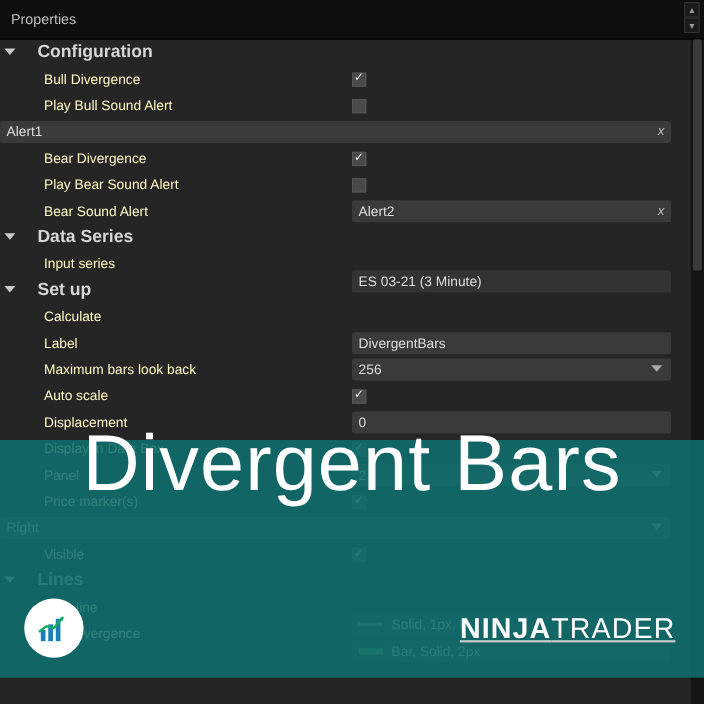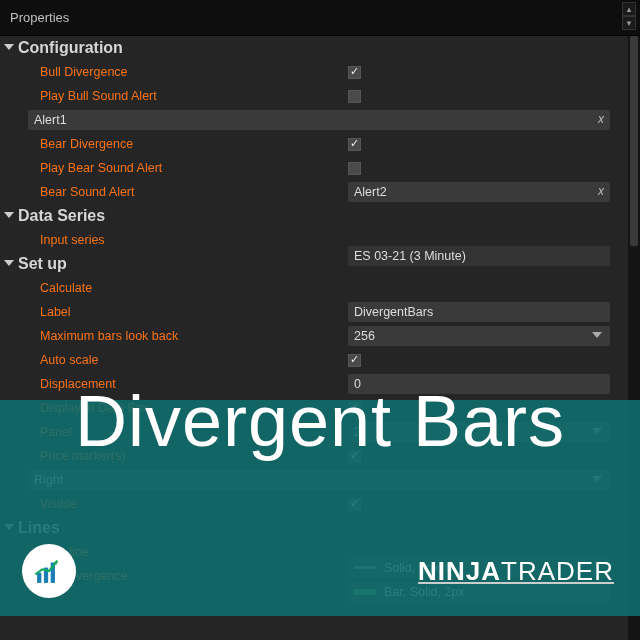--- a/index.html
+++ b/index.html
@@ -10,24 +10,24 @@
   .titlebar { height: 36px; background: #0e0e0e; display: flex; align-items: center; padding: 0 10px; font-size: 13px; color: #bfbfbf; position: relative; border-bottom: 1px solid #000; text-align: center; }
   .titlebar .arrows { position:absolute; right:4px; top:2px; display:flex; flex-direction:column; gap:0; }
   .titlebar .arrow-btn { width:14px; height:14px; background:#1a1a1a; display:flex; align-items:center; justify-content:center; font-size:9px; color:#999; cursor:pointer; border:1px solid #333; }
 
   
   .grid { position:absolute; top:36px; left:0; right:12px; bottom:0; overflow:hidden; }
   .track { position:absolute; top:36px; right:0; width:12px; bottom:0; background:#141414; }
   .thumb { position:absolute; top:0; left:2px; width:8px; height:210px; background:#3a3a3a; border-radius:2px; }
 
   .row { display:flex; align-items:center; height:24px; font-size:12.5px; }
-  .section { font-weight:600; color:#d6d6d6; padding-left:18px; position:relative; height:24px; display:flex; align-items:center; }
+  .section { font-weight:600; color:#d6d6d6; padding-left:34px; position:relative; height:24px; display:flex; align-items:center; }
   .section .tri { position:absolute; left:4px; top:7px; width:0; height:0; border-left:5px solid transparent; border-right:5px solid transparent; border-top:6px solid #ccc; transform:translateY(1px); }
-  .label { flex:0 0 320px; padding-left:40px; color:#f97316; white-space:nowrap; overflow:hidden; }
-  .control { flex:1; padding-right:18px; display:flex; align-items:center;padding-left:28px; }
+  .label { flex:0 0 320px; padding-left:40px; color:#fef9c3; white-space:nowrap; overflow:hidden; }
+  .control { flex:1; padding-right:18px; display:flex; align-items:center; }
 
   .checkbox { width:13px; height:13px; background:#4a4a4a; border:1px solid #555; display:flex; align-items:center; justify-content:center; font-size:11px; color:#eee; line-height:1; }
   .checkbox.checked::after { content:"✓"; font-size:11px; position:relative; top:-1px; }
 
   .textbox, .select, .readonly { width:100%; height:20px; background:#3a3a3a; color:#ddd; font-size:12.5px; border:none; padding:0 6px; display:flex; align-items:center; position:relative; border-radius:2px; }
   .readonly { background:#333333;margin-top:31px; }
   .textbox .clear { position:absolute; right:6px; top:2px; font-size:12px; color:#bbb; cursor:pointer; font-style:italic; }
   .select .caret { position:absolute; right:8px; top:6px; width:0;height:0;border-left:5px solid transparent;border-right:5px solid transparent;border-top:6px solid #aaa; }
 
   

